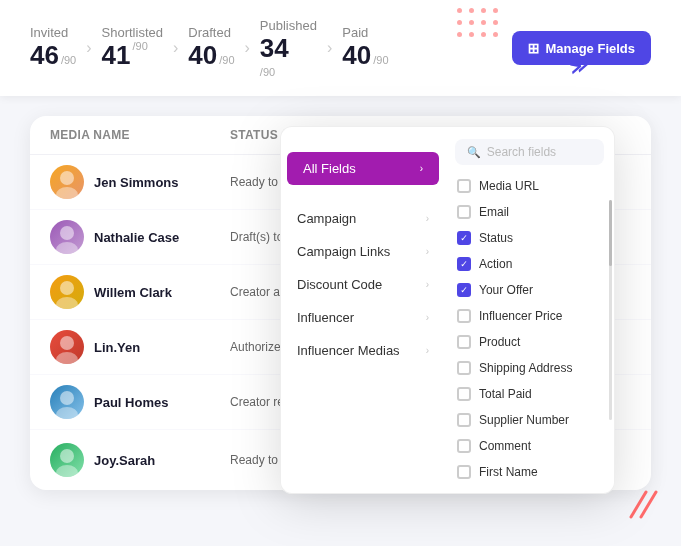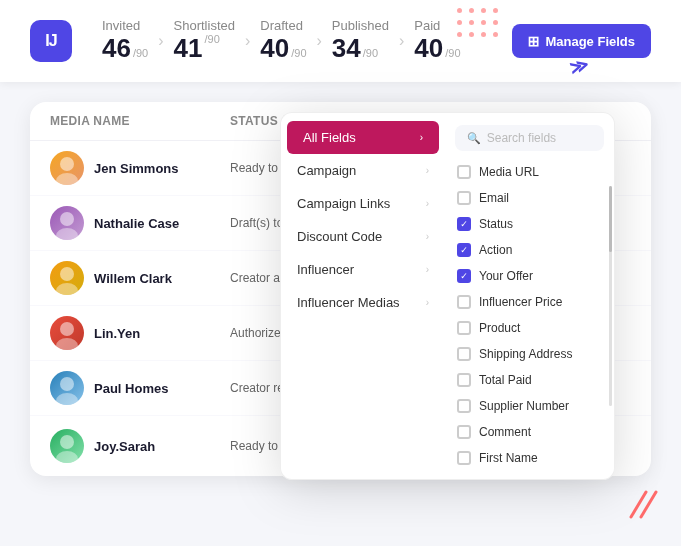--- a/index.html
+++ b/index.html
@@ -235,24 +235,24 @@
       padding: 9px 16px;
       font-size: 13px;
       color: #333;
       cursor: pointer;
       display: flex;
       align-items: center;
       justify-content: space-between;
     }
 
     .dropdown-item.active {
-      background: #be185d;
+      background: #a21caf;
       color: white;
       border-radius: 6px;
-      margin: 0 6px;
+      margin: 17px 6px;
     }
 
     .chevron-right {
       font-size: 10px;
       color: #ccc;
     }
 
     .dropdown-item.active .chevron-right { color: white; }
 
     .search-box {
@@ -346,23 +346,20 @@
     <div class="dot"></div>
       <div class="dot"></div>
       <div class="dot"></div>
       <div class="dot"></div>
     <div class="dot"></div>
       <div class="dot"></div>
       <div class="dot"></div>
       <div class="dot"></div>
   </div>
 
-  <div class="logo-box">
-    <span>IJ</span>
-  </div>
 
   <div class="stats-row">
 
     <div class="stat-item">
       <div>
         <div class="stat-label">Invited</div>
         <div style="display:flex;align-items:baseline;gap:2px;">
           <span class="stat-number">46</span>
           <span class="stat-sub">/90</span>
         </div>
@@ -388,21 +385,21 @@
           <span class="stat-number">40</span>
           <span class="stat-sub">/90</span>
         </div>
       </div>
     </div>
     <span class="arrow-sep">›</span>
 
     <div class="stat-item">
       <div>
         <div class="stat-label">Published</div>
-        <div style="display:flex;align-items:baseline;gap:2px;">
+        <div style="display:flex;align-items:baseline;gap:2px;flex-direction:column;">
           <span class="stat-number">34</span>
           <span class="stat-sub">/90</span>
         </div>
       </div>
     </div>
     <span class="arrow-sep">›</span>
 
     <div class="stat-item">
       <div>
         <div class="stat-label">Paid</div>

